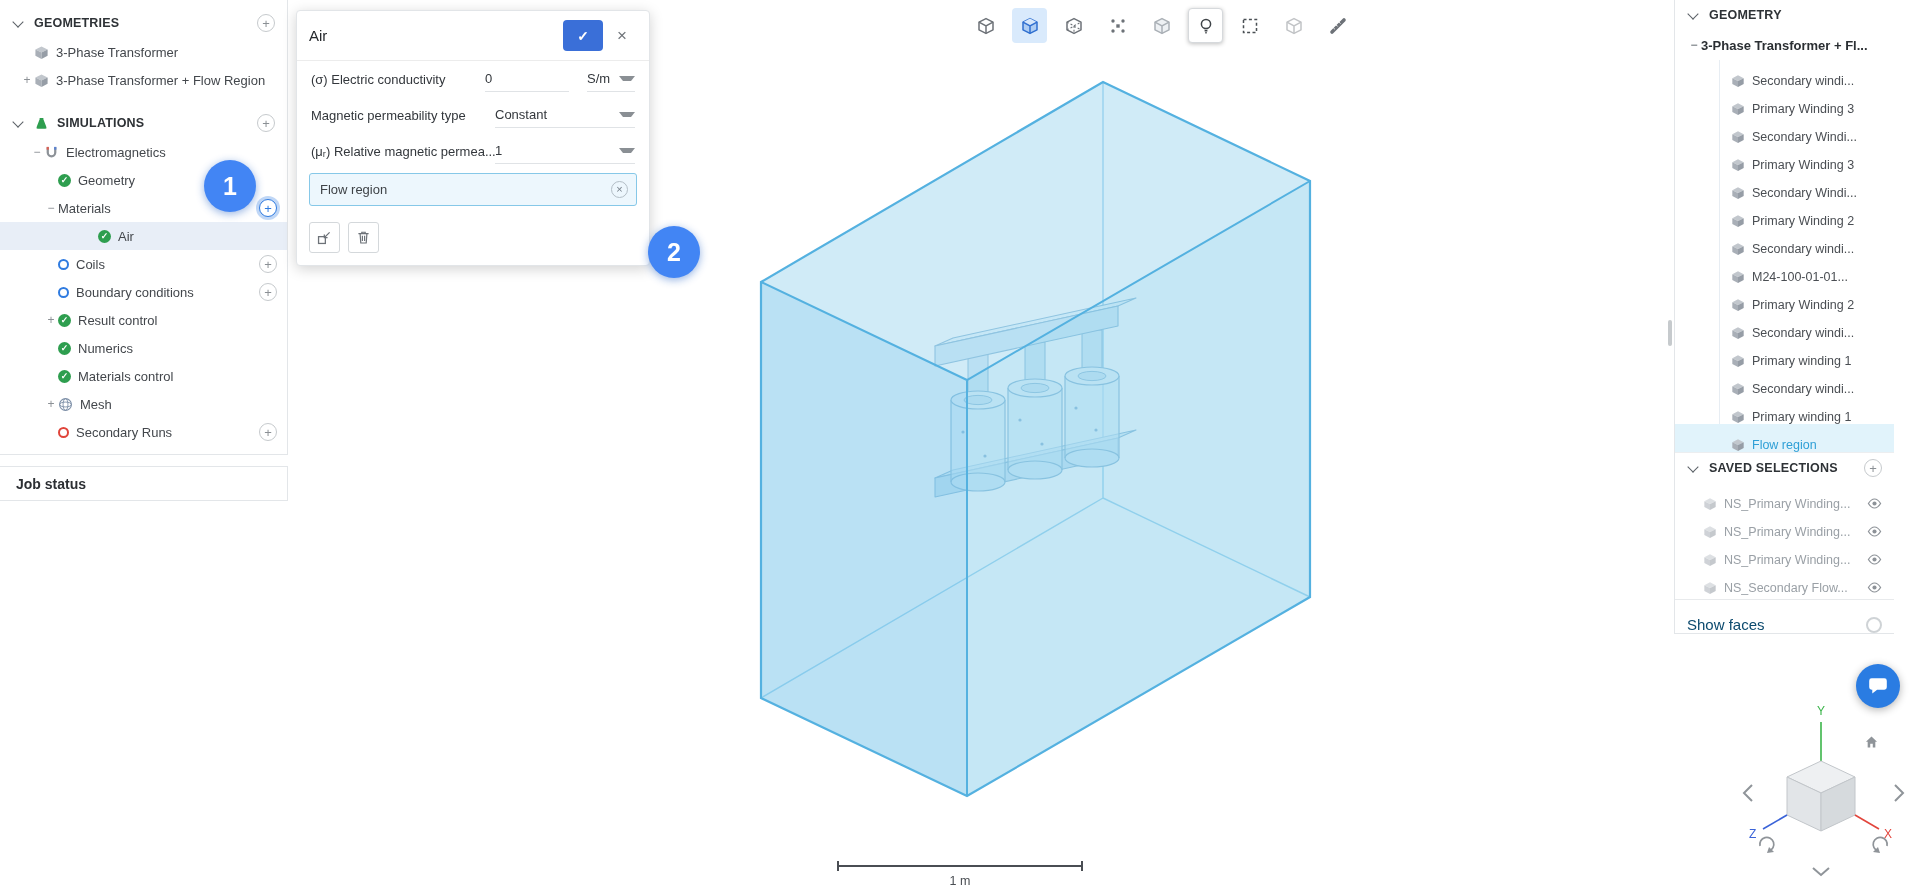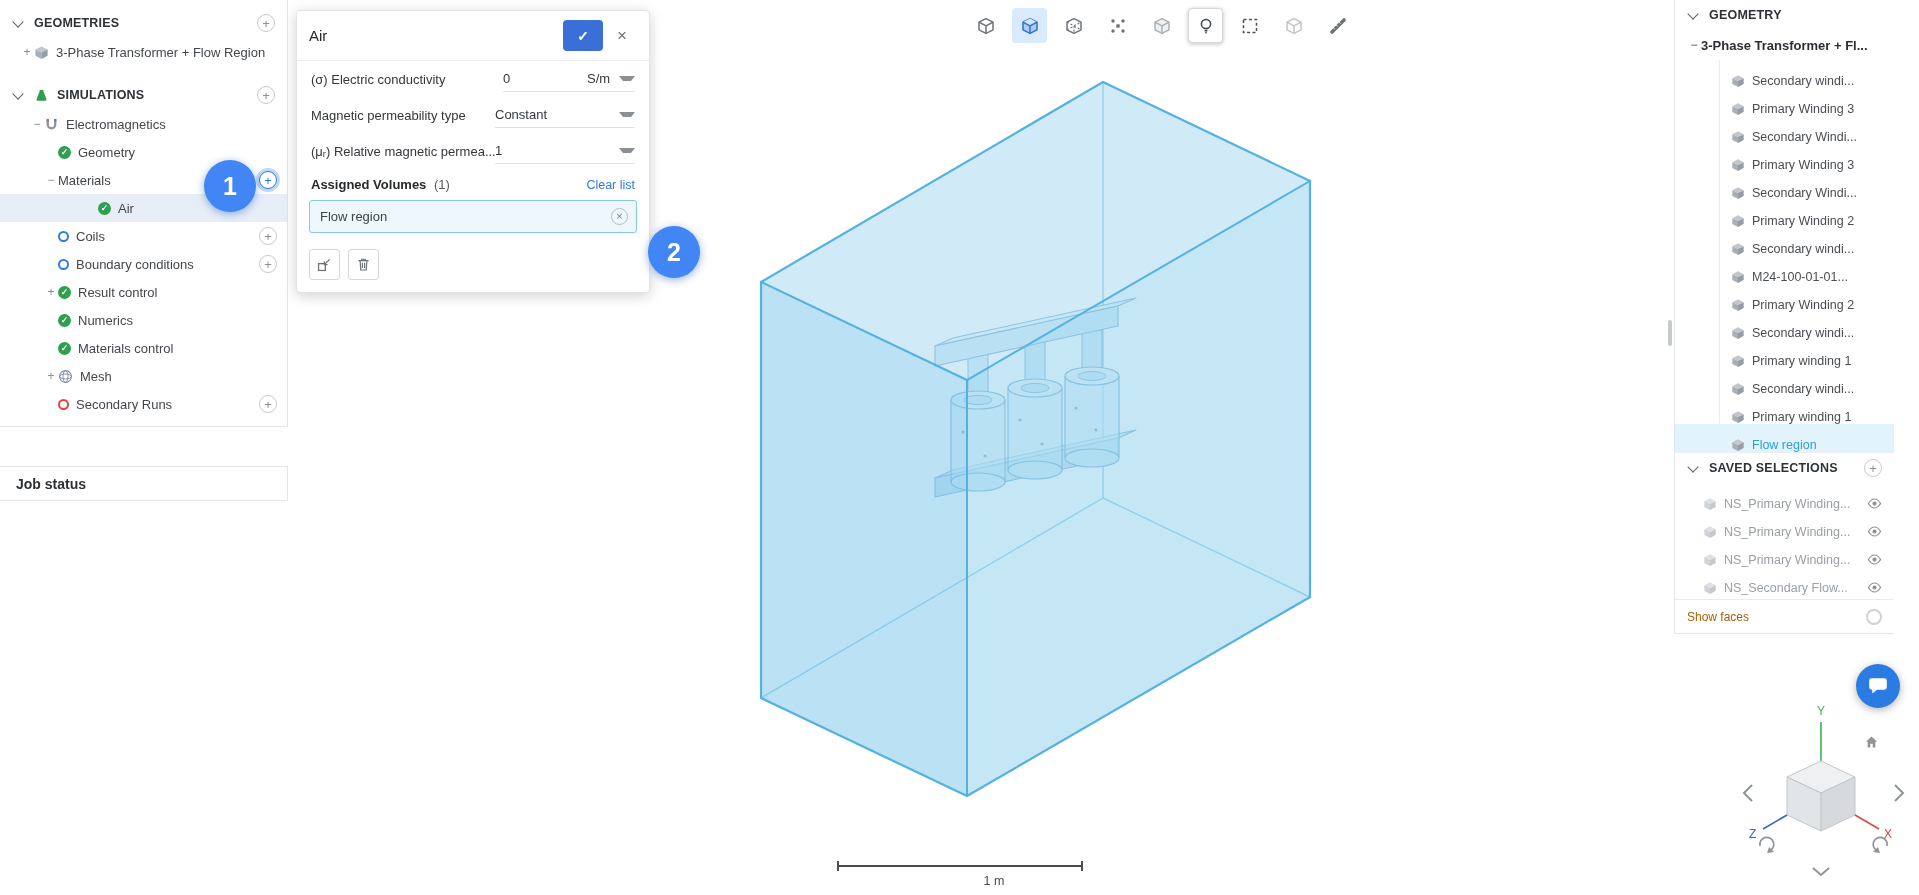--- a/index.html
+++ b/index.html
@@ -4,21 +4,21 @@
 <style>
   html,body{margin:0;padding:0}
   body{
     width:1919px;height:895px;position:relative;overflow:hidden;
     font-family:"Liberation Sans",sans-serif;background:#fff;color:#3d4147;
   }
   svg{display:block}
   
   .scene{position:absolute;left:0;top:0;z-index:0}
   .sbar{position:absolute;left:830px;top:853px;z-index:4}
-  .scale-label{position:absolute;left:864px;top:874px;width:260px;text-align:center;
+  .scale-label{position:absolute;left:830px;top:874px;width:260px;text-align:center;
     font-size:12.5px;color:#4a4e53;z-index:4}
   .rhandle{position:absolute;left:1668px;top:320px;width:4px;height:26px;background:#c6cacd;border-radius:2px;z-index:11;cursor:ew-resize}
   
   .toolbar{position:absolute;left:968px;top:8px;display:flex;gap:9px;z-index:6}
   .tb{width:35px;height:35px;display:flex;align-items:center;justify-content:center;
       background:transparent;border:none;border-radius:4px;cursor:pointer;padding:0}
   .tb svg{width:20px;height:20px}
   .tb.active-bg{background:#d9eafc}
   .tb.raised{background:#fff;border:1px solid #d6d9dc;box-shadow:0 1px 4px rgba(0,0,0,.25)}
   .tb.dim{opacity:.42}
@@ -61,21 +61,21 @@
   .btn-ok{width:40px;height:31px;background:#3a6fd8;border:none;border-radius:4px;color:#fff;
     font-size:14px;cursor:pointer;font-weight:700}
   .btn-x{width:30px;height:31px;background:transparent;border:none;color:#6f7479;font-size:17px;
     cursor:pointer;margin-left:4px}
   .prow{display:flex;align-items:center;height:36px;padding:0 14px;font-size:13px}
   .plabel{flex:1;color:#33373c;padding-right:8px;white-space:nowrap;overflow:hidden}
   .pctl{width:140px;display:flex;align-items:center;border-bottom:1px solid #e0e3e6;height:26px;
     color:#33373c;cursor:pointer;box-sizing:border-box}
   .pctl .val{flex:1}
   .pctl.num{width:84px}
-  .pctl.unit{width:48px;margin-left:0}
+  .pctl.unit{width:48px;margin-left:18px}
   .caret{width:0;height:0;border-left:4px solid transparent;border-right:4px solid transparent;
     border-top:5px solid #8a8f94;margin-left:4px;flex:0 0 8px}
   .avrow{display:flex;align-items:center;justify-content:space-between;padding:8px 14px 4px;font-size:13px}
   .avlabel{font-weight:700;color:#26292d}
   .avcount{font-weight:400;color:#55595e;margin-left:4px}
   .clear{color:#2f7be0;font-size:12.5px;cursor:pointer;background:none;border:none;padding:0}
   .chip{margin:4px 12px 8px;height:31px;border:1px solid #86c8e8;background:#edf7fd;border-radius:3px;
     display:flex;align-items:center;padding:0 8px 0 10px;font-size:13px;color:#3f4347}
   .chip .xc{margin-left:auto;width:17px;height:17px;border-radius:50%;border:1px solid #b3bec6;
     color:#76808a;font-size:11px;line-height:15px;text-align:center;cursor:pointer;background:transparent;padding:0}
@@ -92,22 +92,22 @@
   .rp-tree{position:relative}
   .rp-tree::before{content:"";position:absolute;left:44px;top:0;bottom:0;border-left:1px solid #e7edf3}
   .rrow{display:flex;align-items:flex-end;height:28px;padding-left:56px;font-size:12.5px;color:#4a4e53;
     position:relative;cursor:pointer;white-space:nowrap}
   .rrow .ic{width:14px;height:14px;margin-right:7px;flex:0 0 14px}
   .rrow.flow{background:#e1f3fb;color:#2f9fd6}
   .rrow.saved{padding-left:28px;color:#9aa0a6}
   .rrow.saved .ic{opacity:.55}
   .rrow .eye{margin-left:auto;margin-right:12px;width:15px;height:15px;flex:0 0 15px;cursor:pointer}
   .saved-sec{border-top:1px solid #eceef0;padding-bottom:4px}
-  .sf{display:flex;align-items:center;height:33px;padding:0 12px;border-top:1px solid #e8eaec;
-    font-size:12px;color:#a16207;justify-content:space-between}
+  .sf{display:flex;align-items:flex-end;height:33px;padding:0 12px;border-top:1px solid #e8eaec;
+    font-size:15px;color:#0c4a6e;justify-content:space-between}
   .tgl{width:16px;height:16px;border-radius:50%;border:2px solid #cfd3d6;box-sizing:border-box;cursor:pointer}
   
   .navcube{position:absolute;left:1736px;top:698px;z-index:10}
   .chat{position:absolute;left:1856px;top:664px;width:44px;height:44px;border-radius:50%;
     background:#2a7ce2;border:none;box-shadow:0 2px 8px rgba(0,0,0,.3);display:flex;align-items:center;
     justify-content:center;cursor:pointer;z-index:12}
   .chat svg{width:22px;height:22px}
   .annot{position:absolute;width:52px;height:52px;border-radius:50%;background:#4285f4;color:#fff;
     font-size:25px;font-weight:700;display:flex;align-items:center;justify-content:center;z-index:50;
     box-shadow:0 2px 8px rgba(21,87,194,.45)}
@@ -310,20 +310,27 @@
 
 <aside class="left-panel">
 
   <div class="sec-h">
     <span class="chev"></span>
     <span>GEOMETRIES</span>
     <span class="spacer"></span>
     <button class="addbtn">+</button>
   </div>
   <div class="row pl-g">
+    <span class="exp"></span>
+    <svg class="ic">
+        <use href="#sym-part"></use>
+      </svg>
+    <span>3-Phase Transformer</span>
+  </div>
+  <div class="row pl-g">
     <span class="exp">+</span>
     <svg class="ic">
         <use href="#sym-part"></use>
       </svg>
     <span>3-Phase Transformer + Flow Region</span>
   </div>
 
   <div class="sec-h sim-gap">
     <span class="chev"></span>
     <svg class="hicon">
@@ -434,27 +441,20 @@
   </div>
 
   <div class="prow">
     <span class="plabel">(μᵣ) Relative magnetic permea...</span>
     <div class="pctl">
       <span class="val">1</span>
       <span class="caret"></span>
     </div>
   </div>
 
-  <div class="avrow">
-    <span>
-      <span class="avlabel">Assigned Volumes</span>
-      <span class="avcount">(1)</span>
-    </span>
-    <button class="clear">Clear list</button>
-  </div>
 
   <div class="chip">
     <span>Flow region</span>
     <button class="xc">×</button>
   </div>
 
   <div class="prop-f">
     <button class="fbtn">
       <svg>
           <use href="#sym-import"></use>

